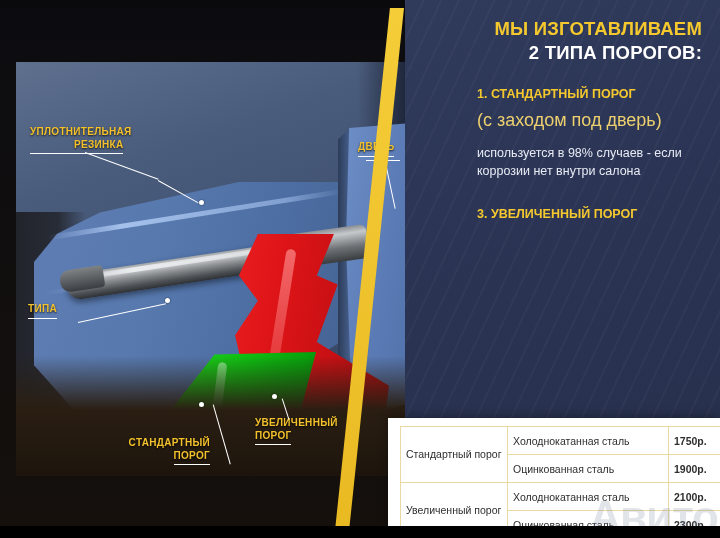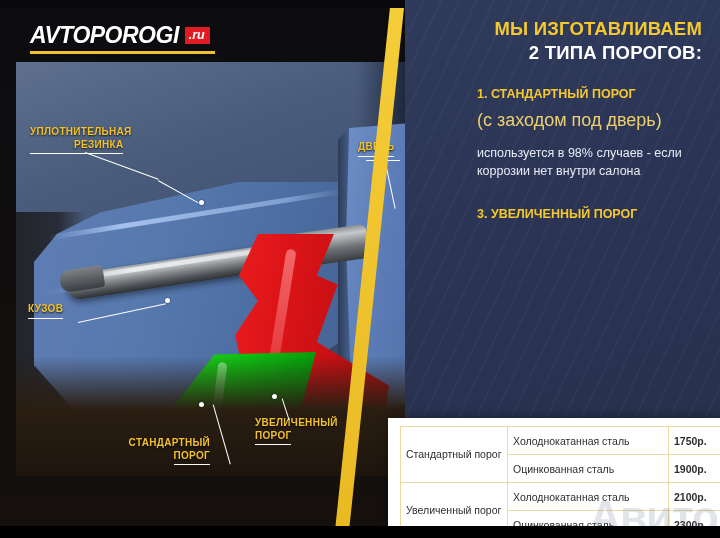--- a/index.html
+++ b/index.html
@@ -173,21 +173,21 @@
 
     <div class="cal" style="left:30px;top:126px;width:135px;">
       <span>УПЛОТНИТЕЛЬНАЯ</span><br>
       <span class="ul" style="display:inline-block;padding-left:44px;">РЕЗИНКА</span>
     </div>
     <div class="lead" style="left:85px;top:152px;width:78px;transform:rotate(20deg);"></div>
     <div class="lead" style="left:158px;top:180px;width:46px;transform:rotate(29deg);"></div>
     <div class="dot" style="left:199px;top:200px;"></div>
 
     <div class="cal" style="left:28px;top:303px;">
-      <span class="ul" style="display:inline-block;">КУЗОВ</span>
+      <span class="ul" style="display:inline-block;">ТИПА</span>
     </div>
     <div class="lead" style="left:78px;top:322px;width:90px;transform:rotate(-12deg);"></div>
     <div class="dot" style="left:165px;top:298px;"></div>
 
     <div class="cal" style="left:358px;top:141px;">
       <span class="ul" style="display:inline-block;">ДВЕРЬ</span>
     </div>
     <div class="lead" style="left:366px;top:160px;width:34px;transform:rotate(0deg);"></div>
     <div class="lead" style="left:385px;top:161px;width:48px;transform:rotate(78deg);"></div>
     <div class="dot" style="left:374px;top:229px;"></div>
@@ -242,23 +242,16 @@
       <tr>
         <td class="mat">Оцинкованная сталь</td>
         <td class="prc">2300р.</td>
       </tr>
     </tbody>
       </table>
   </div>
 
   <div class="watermark">Авито</div>
 
-  <div class="logo">
-    <div class="logo-row">
-      <span class="logo-text">AVTOPOROGI</span>
-      <span class="logo-ru">.ru</span>
-    </div>
-    <div class="logo-bar"></div>
-  </div>
 
   <div class="top-strip"></div>
   <div class="bottom-strip"></div>
 </div>
 
 </body></html>

